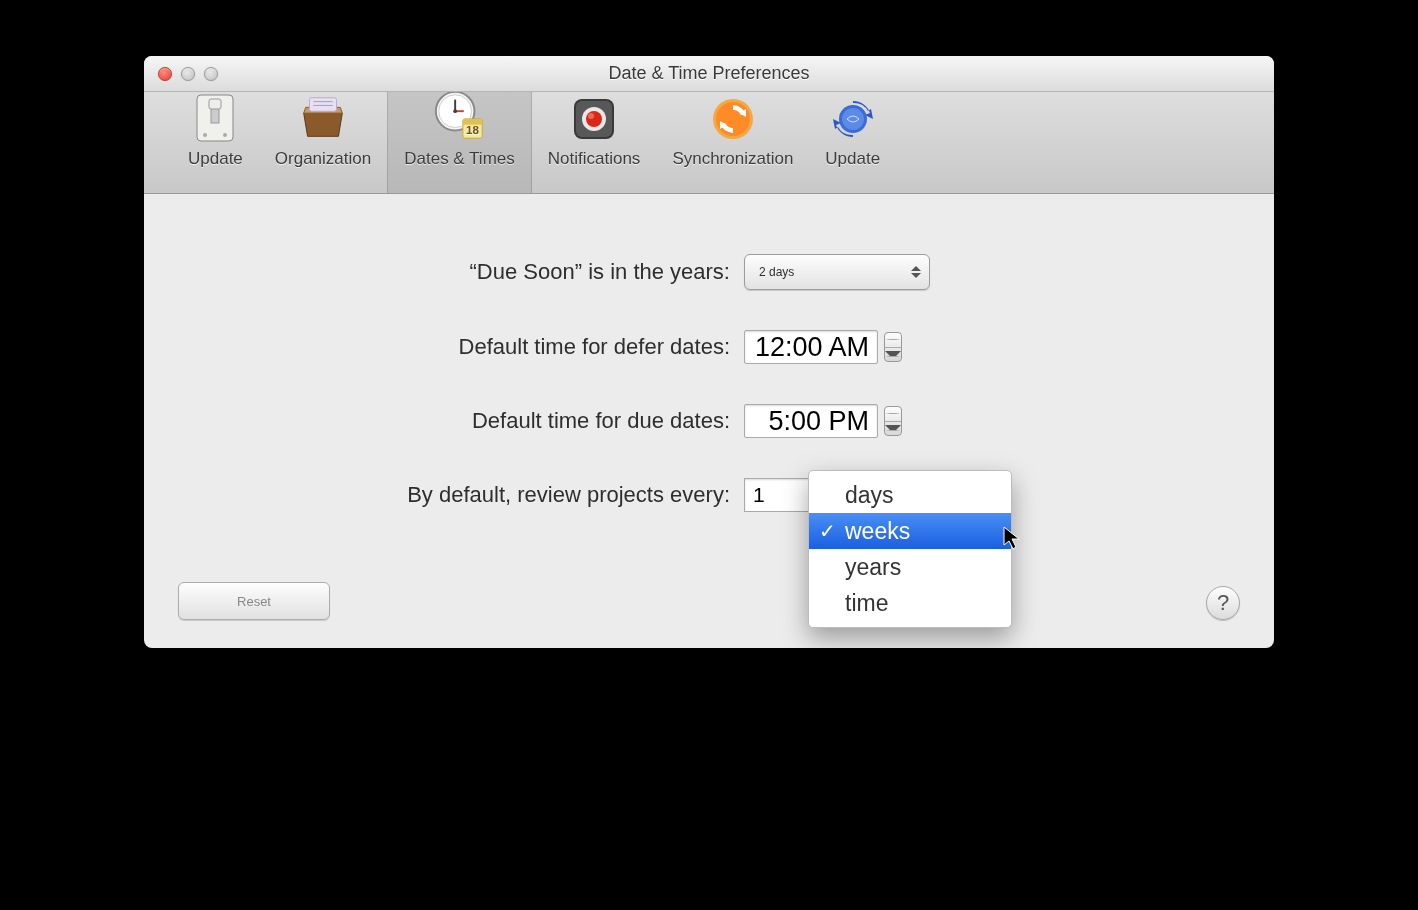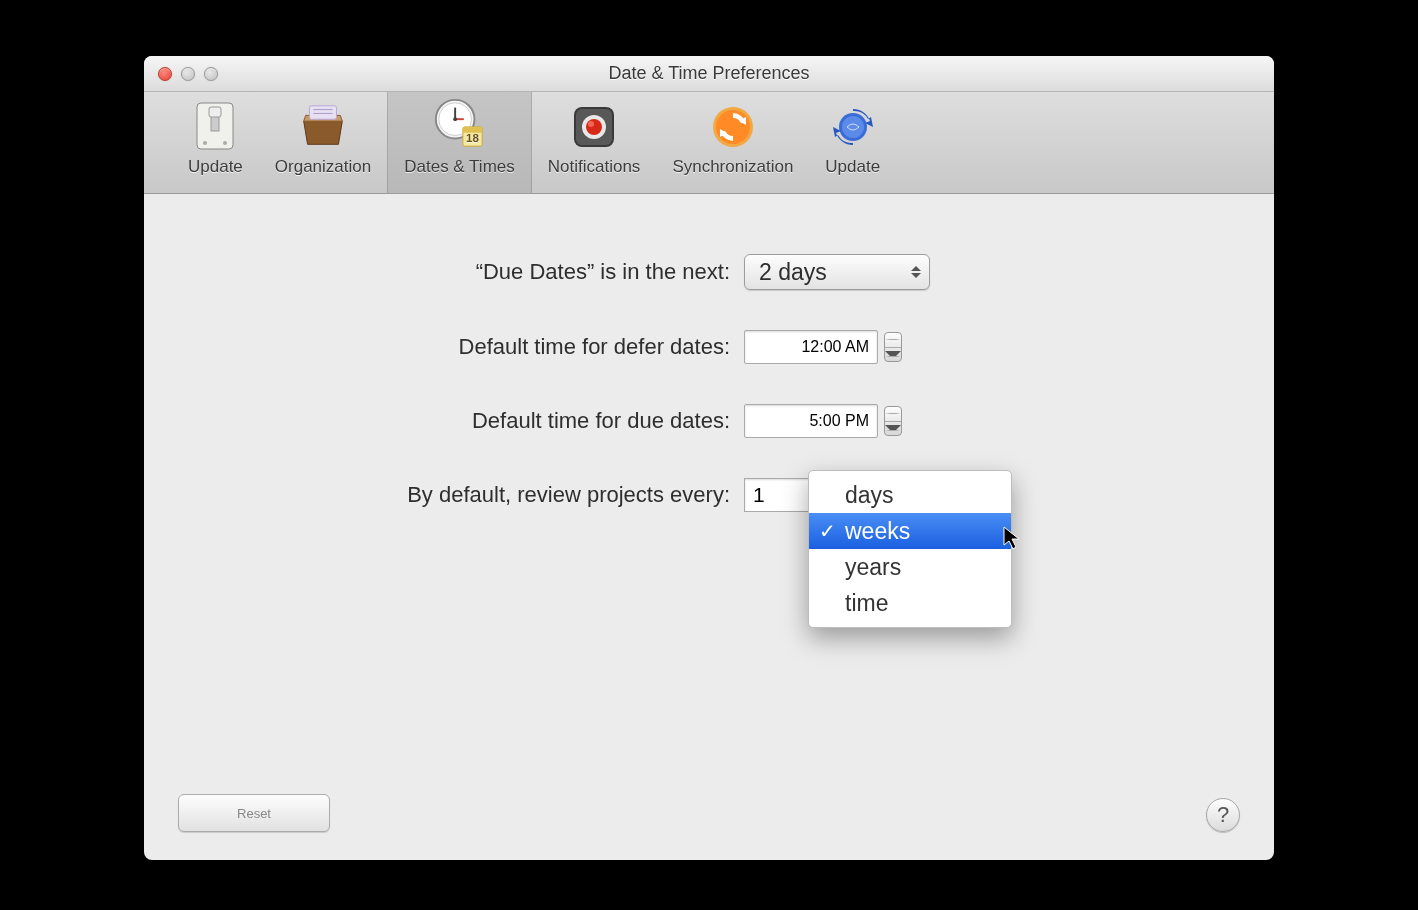--- a/index.html
+++ b/index.html
@@ -10,21 +10,21 @@
     font-family: "Lucida Grande", "Helvetica Neue", Arial, sans-serif;
     font-size: 13px;
     color: #333;
     display: flex;
     align-items: flex-start;
     justify-content: center;
     padding-top: 56px;
   }
   .window {
     width: 1130px;
-    height: 804px;
+    height: 592px;
     background: #ececec;
     border-radius: 8px;
     box-shadow: 0 20px 60px rgba(0,0,0,0.6);
     overflow: visible;
     position: relative;
     display: flex;
     flex-direction: column;
   }
   .titlebar {
     height: 36px;
@@ -61,21 +61,21 @@
     border-bottom: 1px solid #9a9a9a;
     display: flex;
     align-items: stretch;
     padding: 0 28px;
   }
   .tb-item {
     display: flex;
     flex-direction: column;
     align-items: center;
     justify-content: flex-end;
-    padding: 12px 16px 16px;
+    padding: 12px 16px 24px;
     gap: 6px;
     color: #3c3c3c;
     font-size: 17px;
     text-shadow: 0 1px 0 rgba(255,255,255,0.7);
     cursor: default;
   }
   .tb-item.active {
     background: linear-gradient(to bottom, #c5c5c5, #b8b8b8);
     border-left: 1px solid rgba(0,0,0,0.12);
     border-right: 1px solid rgba(0,0,0,0.12);
@@ -105,21 +105,21 @@
   .popup-btn {
     height: 36px;
     min-width: 186px;
     background: linear-gradient(to bottom, #fdfdfd, #e3e3e3);
     border: 1px solid #9c9c9c;
     border-radius: 6px;
     box-shadow: 0 1px 1px rgba(0,0,0,0.15);
     display: flex;
     align-items: center;
     padding: 0 26px 0 14px;
-    font-size: 23px;
+    font-size: 12px;
     position: relative;
     cursor: default;
   }
   .popup-arrows {
     position: absolute; right: 6px; top: 50%; transform: translateY(-50%);
     width: 14px; display:flex; flex-direction:column; gap:2px; align-items:center;
   }
   .arr-up, .arr-down {
     width:0;height:0;border-left:5px solid transparent;border-right:5px solid transparent;
   }
@@ -129,21 +129,21 @@
     display: flex;
     align-items: center;
     gap: 6px;
   }
   .time-input {
     height: 34px;
     width: 134px;
     background: #fff;
     border: 1px solid #aaa;
     border-radius: 2px;
-    font-size: 16px;
+    font-size: 27px;
     padding: 0 8px;
     font-family: inherit;
     text-align: right;
     box-shadow: inset 0 1px 2px rgba(0,0,0,0.15);
   }
   .stepper {
     width: 18px; height: 30px;
     background: linear-gradient(to bottom, #fdfdfd, #d8d8d8);
     border: 1px solid #999;
     border-radius: 4px;
@@ -324,21 +324,21 @@
           <path d="M24 42 A18 18 0 0 1 7 30 L12 28 L4 24 L6 34 L9 32 A16 16 0 0 0 24 40 Z" fill="#2858c0"></path>
         </svg>
       </div>
       <span class="tb-label">Update</span>
     </div>
   </div>
 
   <div class="content">
 
     <div class="row">
-      <div class="label">“Due Dates” is in the next:</div>
+      <div class="label">“Due Soon” is in the years:</div>
       <div class="popup-btn">
         <span>2 days</span>
         <div class="popup-arrows">
           <div class="arr-up"></div>
             <div class="arr-down"></div>
         </div>
       </div>
     </div>
 
     <div class="row">

